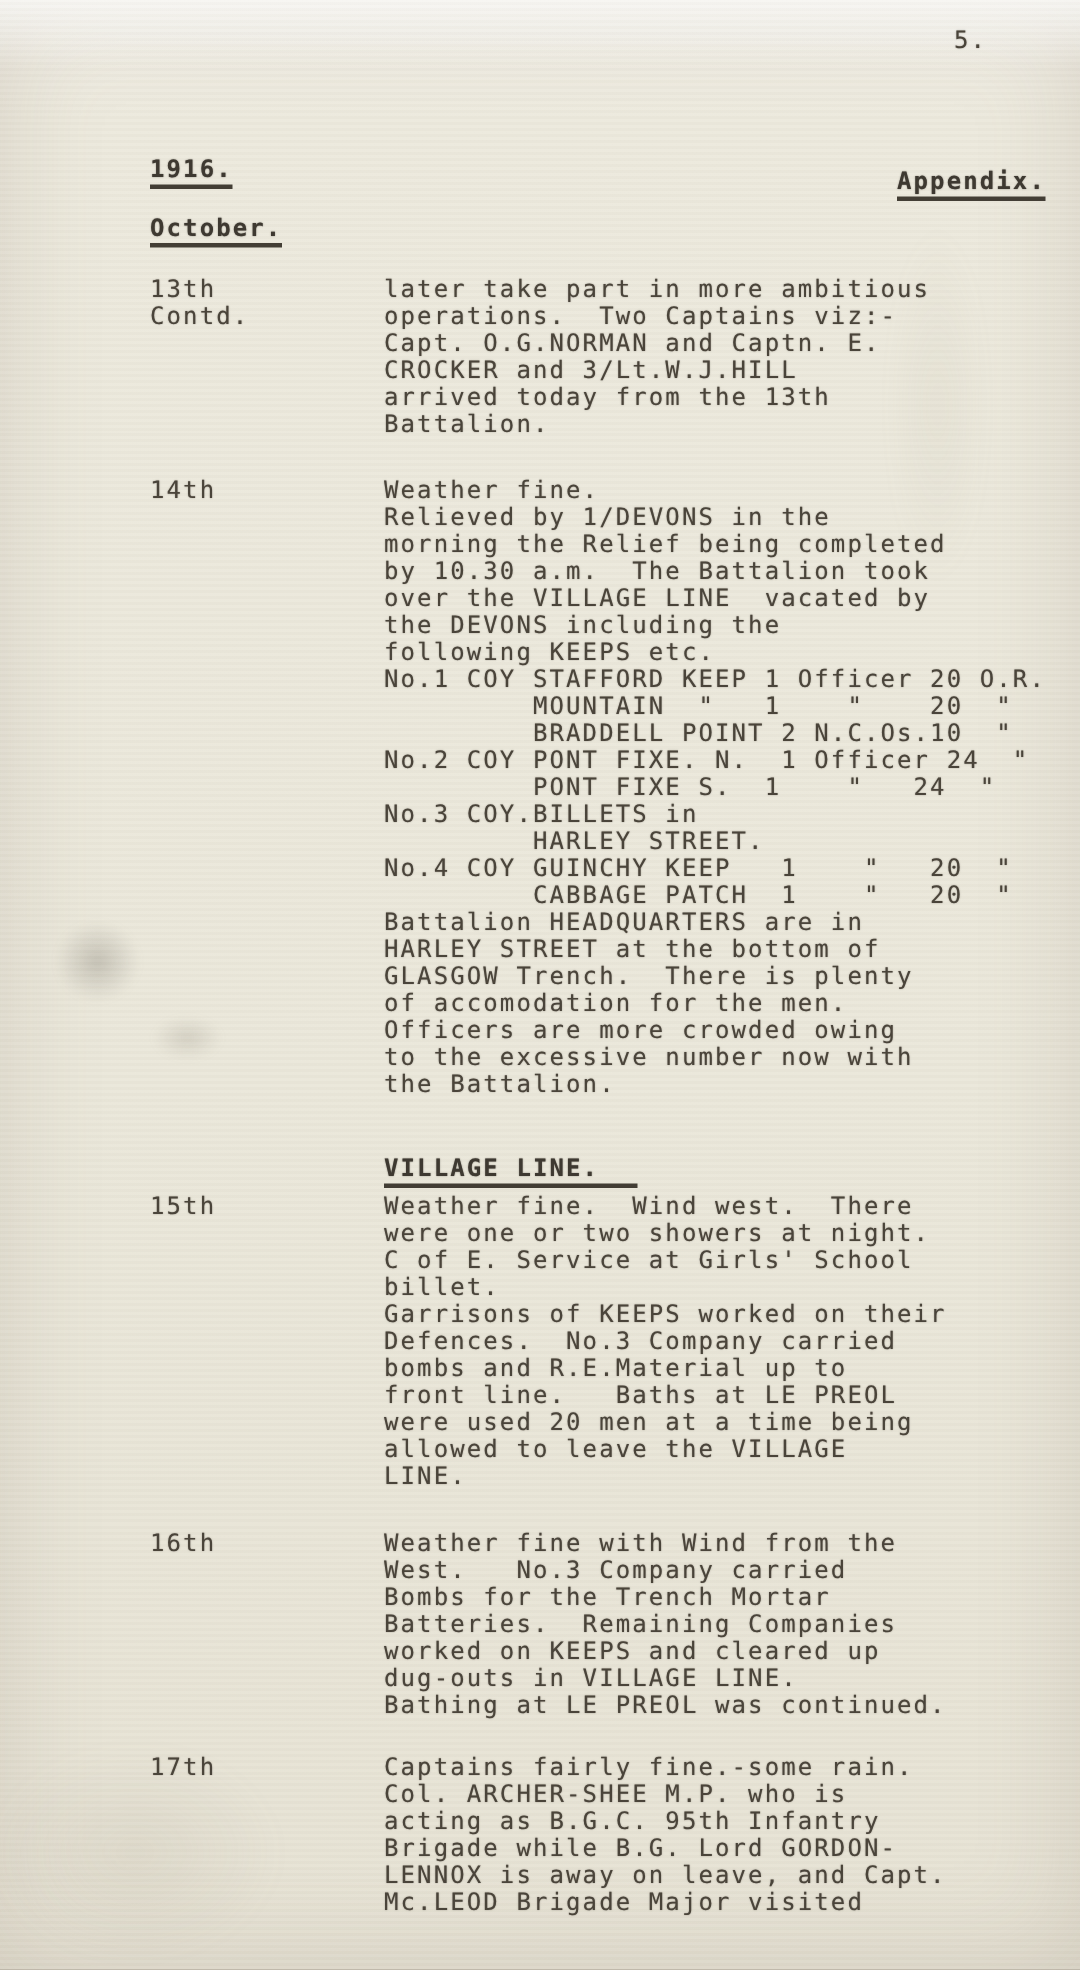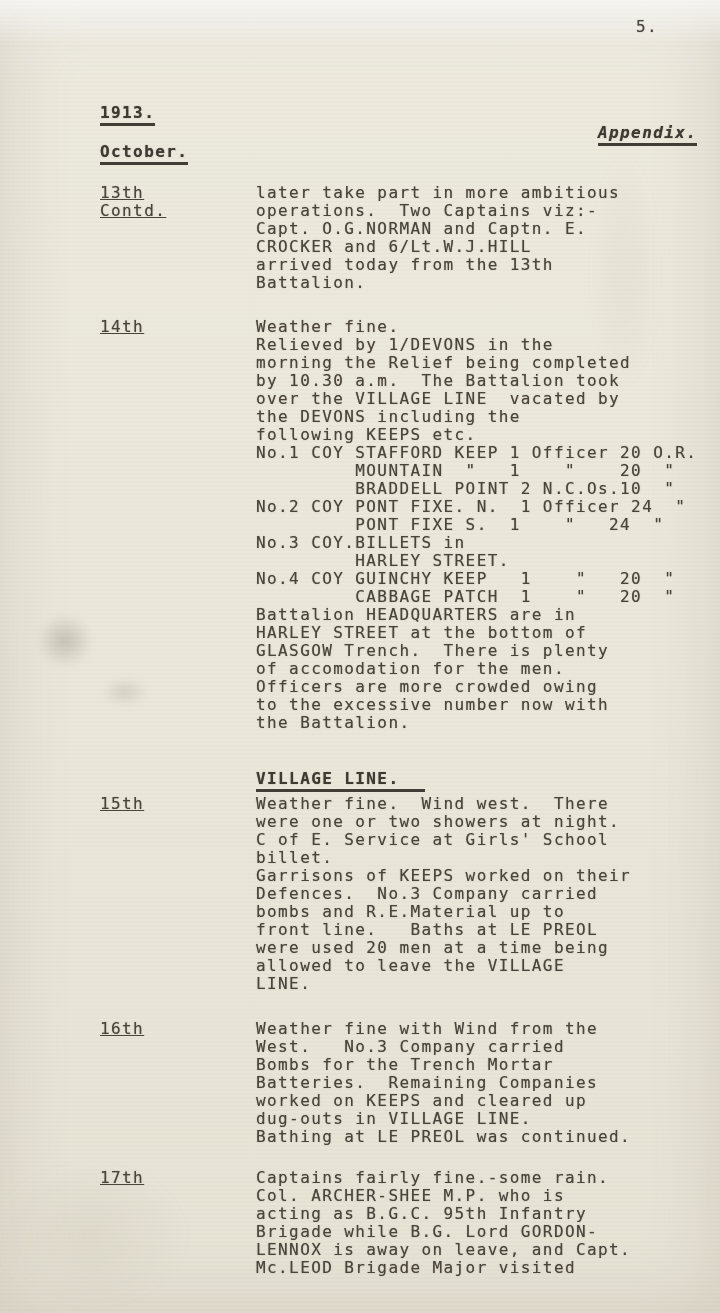--- a/index.html
+++ b/index.html
@@ -16,25 +16,25 @@
   }
   .txt{
     position:absolute;margin:0;
     font-size:16px;line-height:18px;letter-spacing:1.4px;white-space:pre;
     text-shadow:0 0 1px rgba(74,68,58,0.55);
   }
   .hd{font-weight:bold;color:#3e3931;text-shadow:0 0 1px rgba(62,57,49,0.65);}
   .ul{display:inline-block;border-bottom:3px solid #433e35;padding-bottom:1px;}
   .ul-pad{padding-right:26px;}
   .entry{position:absolute;left:0;width:720px;height:0;}
-  .entry .date{position:absolute;left:100px;top:0;text-decoration:underline;}
+  .entry .date{position:absolute;left:100px;top:0;}
   .entry .body{position:absolute;left:256px;top:0;}
   .pagenum{left:636px;top:18px;}
   .year{left:100px;top:104px;}
-  .appendix{left:598px;top:124px;font-style:italic;}
+  .appendix{left:598px;top:112px;}
   .month{left:100px;top:143px;text-align:center;}
   .village{left:256px;top:770px;}
   .stain{position:absolute;pointer-events:none;border-radius:50%;}
   .s0{left:0;top:0;width:720px;height:46px;border-radius:0;
       background:linear-gradient(180deg,rgba(253,253,251,0.75),rgba(253,253,251,0));}
   .s1{left:26px;top:604px;width:78px;height:74px;filter:blur(3px);
       background:radial-gradient(closest-side,rgba(108,103,93,0.30),rgba(108,103,93,0) 72%);}
   .s2{left:92px;top:672px;width:66px;height:40px;filter:blur(3px);
       background:radial-gradient(closest-side,rgba(118,112,98,0.20),rgba(118,112,98,0) 70%);}
   .s3{left:580px;top:110px;width:90px;height:320px;filter:blur(6px);border-radius:40%;
@@ -48,33 +48,33 @@
 <div class="paper">
   <div class="stain s0"></div>
   <div class="stain s1"></div>
   <div class="stain s2"></div>
   <div class="stain s3"></div>
   <div class="stain s4"></div>
   <div class="texture"></div>
 
   <pre class="txt pagenum">5.</pre>
 
-  <pre class="txt hd year"><span class="ul">1913.</span></pre>
+  <pre class="txt hd year"><span class="ul">1916.</span></pre>
 
   <pre class="txt hd appendix"><span class="ul">Appendix.</span></pre>
 
   <pre class="txt hd month"><span class="ul">October.</span></pre>
 
   <div class="entry" style="top:184px">
     <pre class="txt date">13th
 Contd.</pre>
     <pre class="txt body">later take part in more ambitious
 operations.  Two Captains viz:-
 Capt. O.G.NORMAN and Captn. E.
-CROCKER and 6/Lt.W.J.HILL
+CROCKER and 3/Lt.W.J.HILL
 arrived today from the 13th
 Battalion.</pre>
   </div>
 
   <div class="entry" style="top:318px">
     <pre class="txt date">14th</pre>
     <pre class="txt body">Weather fine.
 Relieved by 1/DEVONS in the
 morning the Relief being completed
 by 10.30 a.m.  The Battalion took

